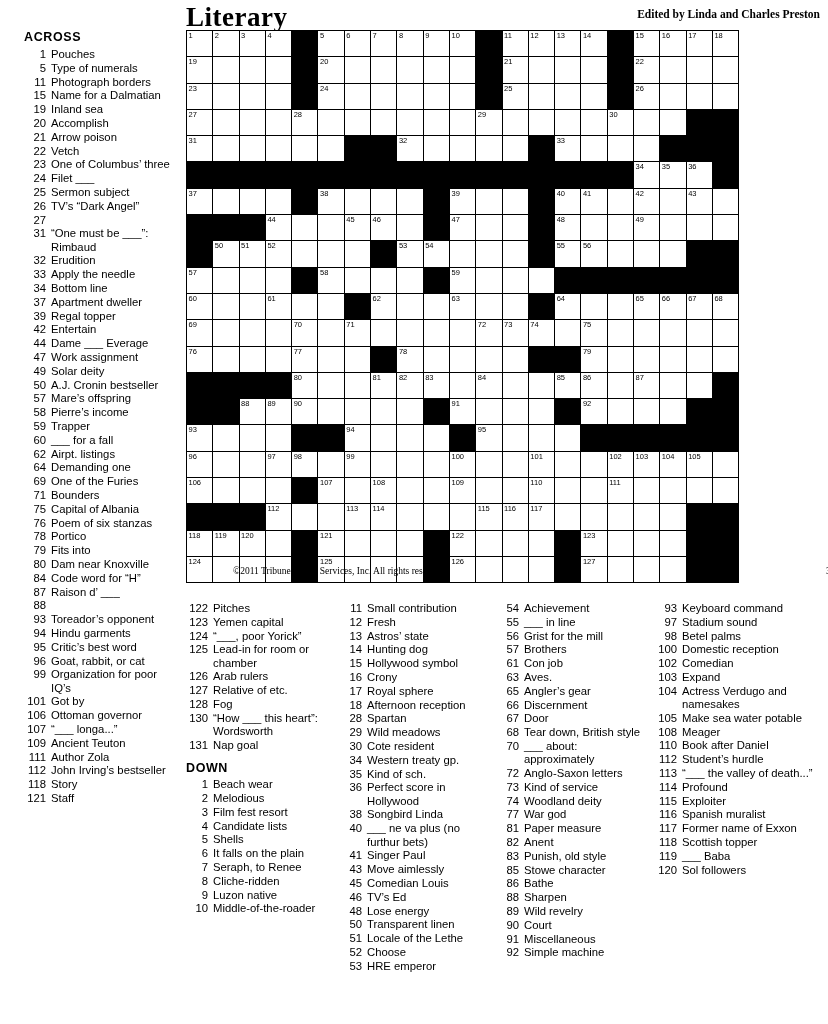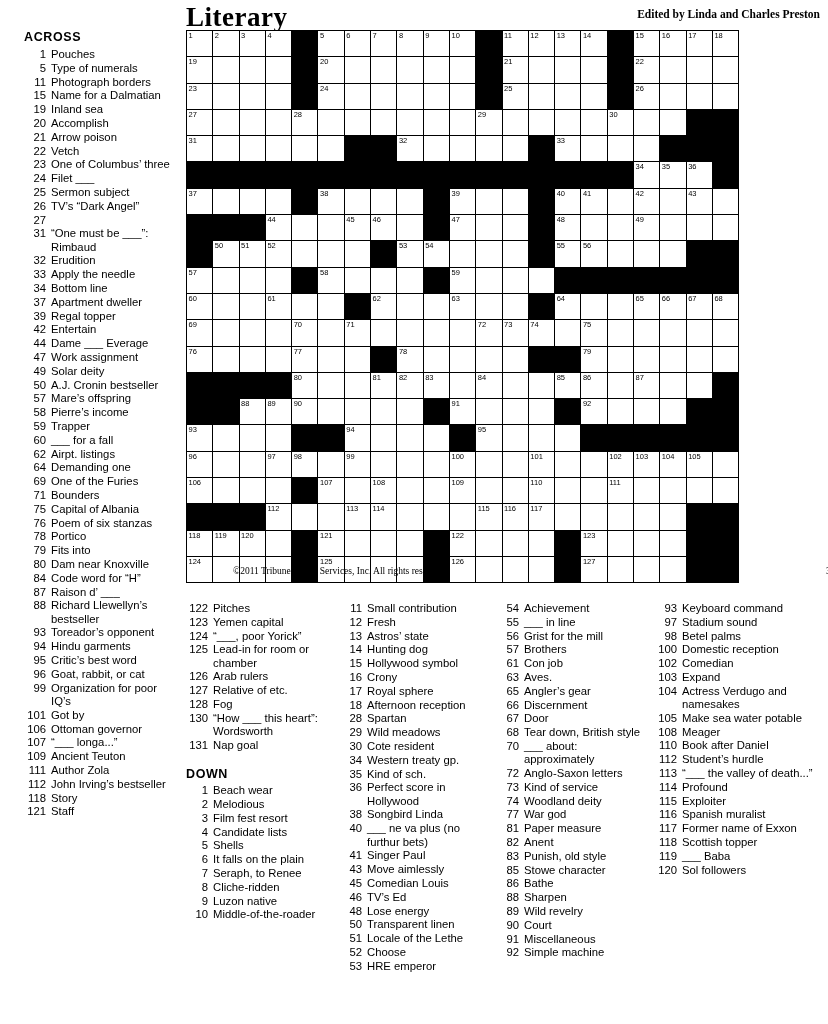--- a/index.html
+++ b/index.html
@@ -25,21 +25,21 @@
   table.grid td.blk{background:#000;}
   table.grid td span.n{position:absolute;left:1.5px;top:0px;font-size:7.5px;line-height:9px;font-family:"Liberation Sans",sans-serif;}
   .gridfoot{position:absolute;left:186px;top:566px;width:617px;display:flex;justify-content:space-between;font-size:9.5px;font-family:"Liberation Serif",serif;padding-left:47px;}
 
   
   .lower-col{position:absolute;top:602px;width:148px;}
   #lc1{left:186px;}
   #lc2{left:340px;}
   #lc3{left:497px;}
   #lc4{left:655px;width:165px;}
-  .down-head{font-size:12.5px;font-weight:700;letter-spacing:.6px;margin-top:15px;margin-bottom:3px;}
+  .down-head{font-size:12.5px;font-weight:700;letter-spacing:.6px;margin-top:9px;margin-bottom:3px;}
 </style>
 </head>
 <body>
 
 <div id="page">
 
   <div class="title">Literary</div>
   <div class="editor">Edited by Linda and Charles Preston</div>
 
   <div id="across-col">
@@ -195,21 +195,20 @@
         <li class="clue">
           <span class="num">84</span>
           <span class="txt">Code word for “H”</span>
         </li>
         <li class="clue">
           <span class="num">87</span>
           <span class="txt">Raison d’ ___</span>
         </li>
         <li class="clue">
           <span class="num">88</span>
-          <span class="txt">Richard Llewellyn’s bestseller</span>
         </li>
         <li class="clue">
           <span class="num">93</span>
           <span class="txt">Toreador’s opponent</span>
         </li>
         <li class="clue">
           <span class="num">94</span>
           <span class="txt">Hindu garments</span>
         </li>
         <li class="clue">

